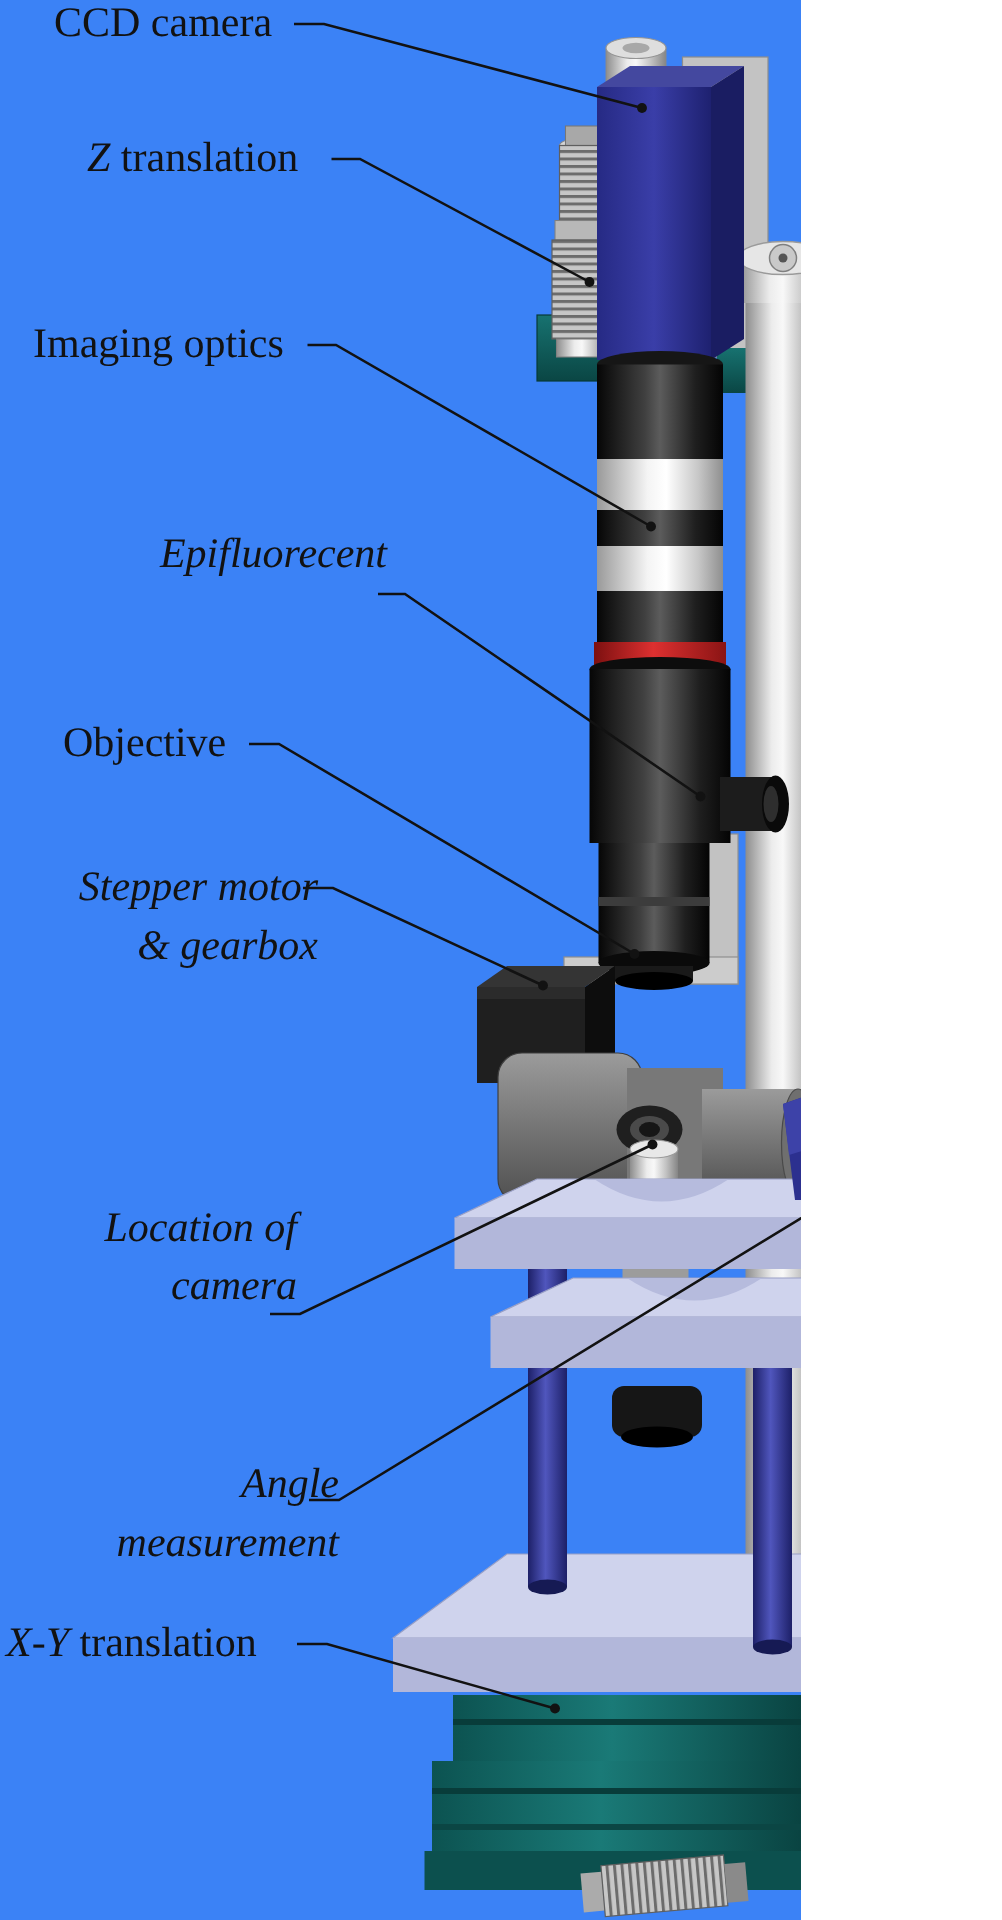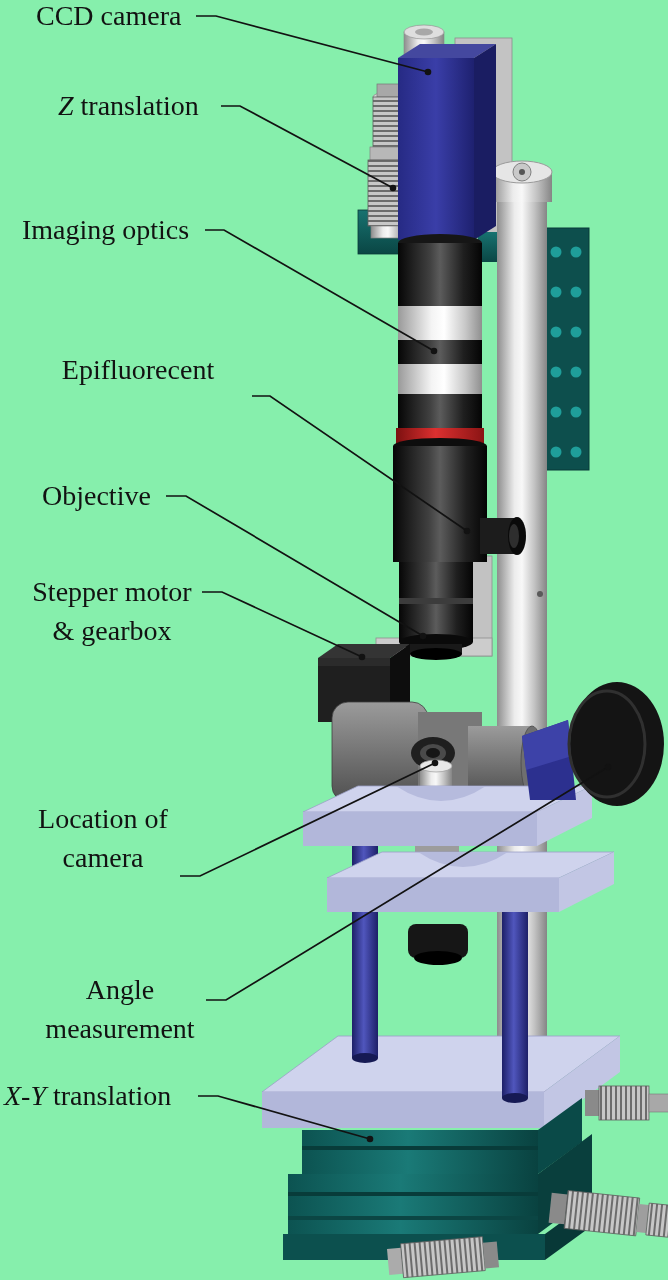--- a/index.html
+++ b/index.html
@@ -1,33 +1,33 @@
 <!DOCTYPE html>
 <html><head>
 <meta charset="utf-8">
 <style>
   * { margin:0; padding:0; box-sizing:border-box; }
   html,body { background:#ffffff; }
   .stage {
     position:relative;
-    width:668px; height:1280px;
-    background:#86efac;
+    width:534px; height:1280px;
+    background:#3b82f6;
     overflow:hidden;
     font-family:"Liberation Serif", serif;
   }
   svg.apparatus { position:absolute; left:0; top:0; }
   .label {
     position:absolute;
     font-size:28px;
     line-height:39px;
     color:#121212;
     white-space:nowrap;
   }
   .label .it { font-style:italic; }
-  .center { text-align:center; }
+  .center { text-align:right;font-style:italic; }
 </style>
 </head>
 <body>
 
 <div class="stage">
 
   <svg class="apparatus" width="668" height="1280" viewBox="0 0 668 1280" xmlns="http://www.w3.org/2000/svg">
     <defs>
       <linearGradient id="gSilver" x1="0" y1="0" x2="1" y2="0">
         <stop offset="0" stop-color="#8d8d8d"></stop>

